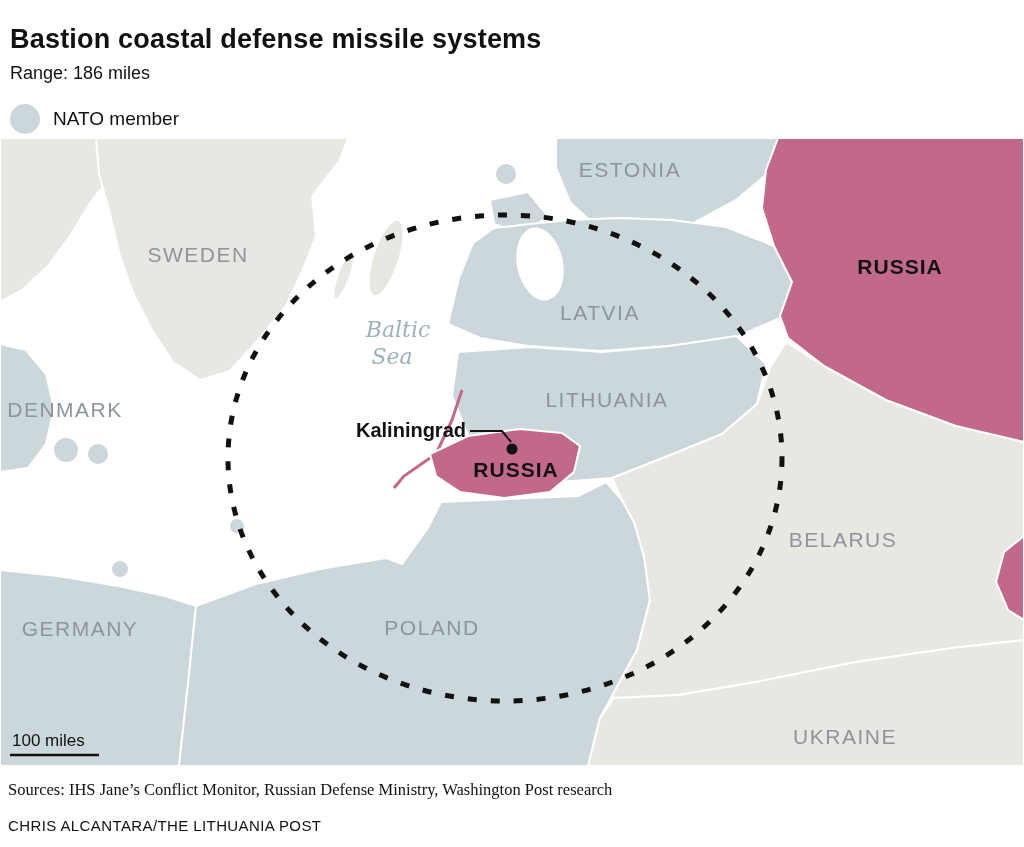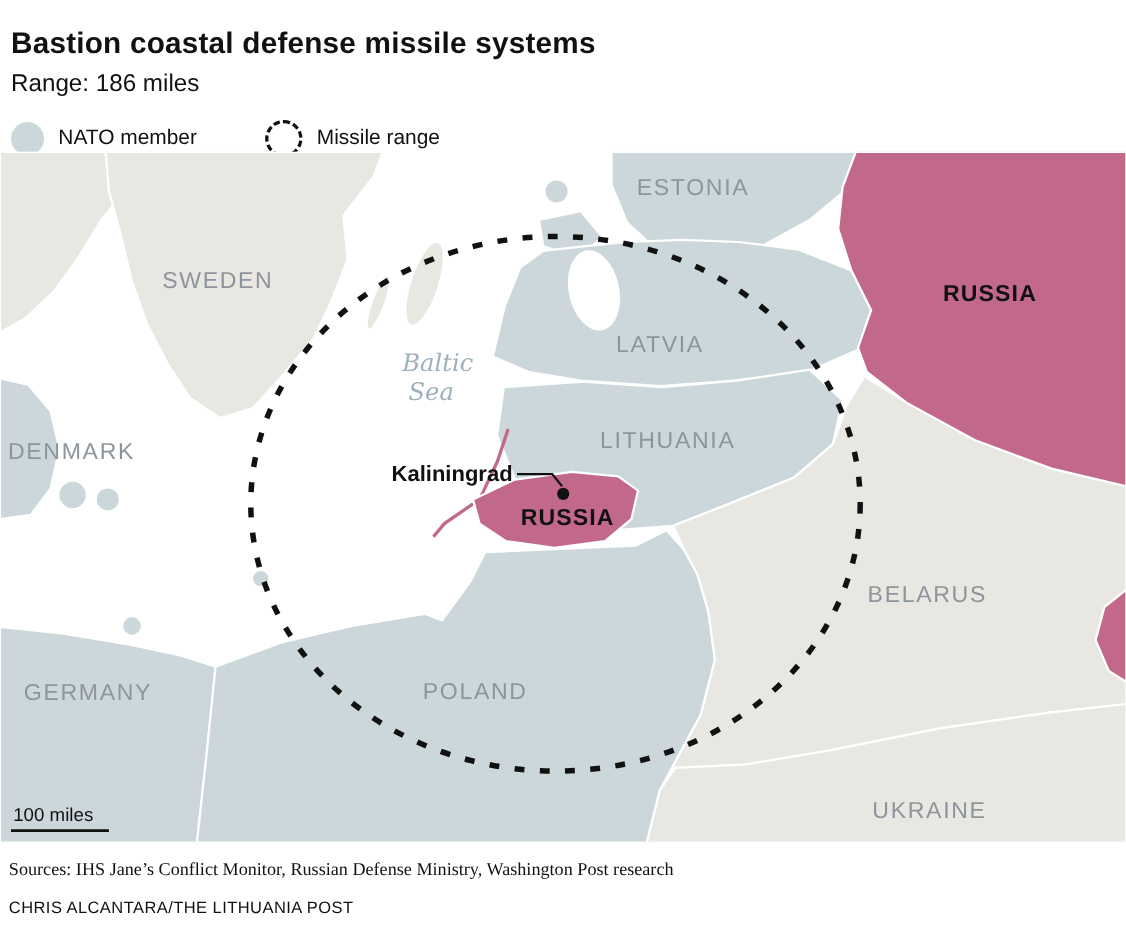--- a/index.html
+++ b/index.html
@@ -6,21 +6,21 @@
   html, body { margin: 0; padding: 0; }
   body {
     width: 1024px; height: 847px;
     background: #ffffff;
     font-family: "Liberation Sans", sans-serif;
     color: #111;
     overflow: hidden;
   }
   .header { height: 138px; padding: 10px 0 0 10px; }
   .title { font-size: 27px; font-weight: bold; margin: 14px 0 8px 0; letter-spacing: 0.2px; }
-  .subtitle { font-size: 22px; margin: 0 0 20px 0; }
+  .subtitle { font-size: 18px; margin: 0 0 20px 0; }
   .legend { display: flex; align-items: center; margin-top: 20px; }
   .legend-item { display: flex; align-items: center; }
   .legend-item + .legend-item { margin-left: 62px; }
   .swatch-nato { width: 30px; height: 30px; border-radius: 50%; margin-right: 13px; }
   .swatch-range { width: 34px; height: 34px; border-radius: 50%; border: 3px dashed #111; margin-right: 13px; background: #fff; }
   .legend-label { font-size: 19px; }
   .map-wrap { position: relative; width: 1024px; height: 628px; }
   .footer { padding: 10px 0 0 8px; }
   .sources { font-size: 16.5px; margin: 4px 0 17px 0; font-family: Liberation Serif, serif; }
   .byline { font-size: 15px; letter-spacing: 0.4px; }
@@ -34,24 +34,20 @@
 </head>
 <body>
 
 <div class="header">
   <h1 class="title">Bastion coastal defense missile systems</h1>
   <div class="subtitle">Range: 186 miles</div>
   <div class="legend">
     <div class="legend-item">
       <span class="swatch-nato" style="background: rgb(204, 215, 219);"></span>
       <span class="legend-label">NATO member</span>
-    </div>
-    <div class="legend-item">
-      <span class="swatch-range"></span>
-      <span class="legend-label">Missile range</span>
     </div>
   </div>
 </div>
 
 <div class="map-wrap">
 <svg width="1024" height="628" viewBox="0 0 1024 628">
 
   <rect x="0" y="0" width="1024" height="628" fill="#ffffff"></rect>
 
   <path d="M0,0 L148,0 L120,28 L92,62 L70,98 L48,128 L22,152 L0,164 Z" fill="#e9e7e2" stroke="#fff" stroke-width="2"></path>

